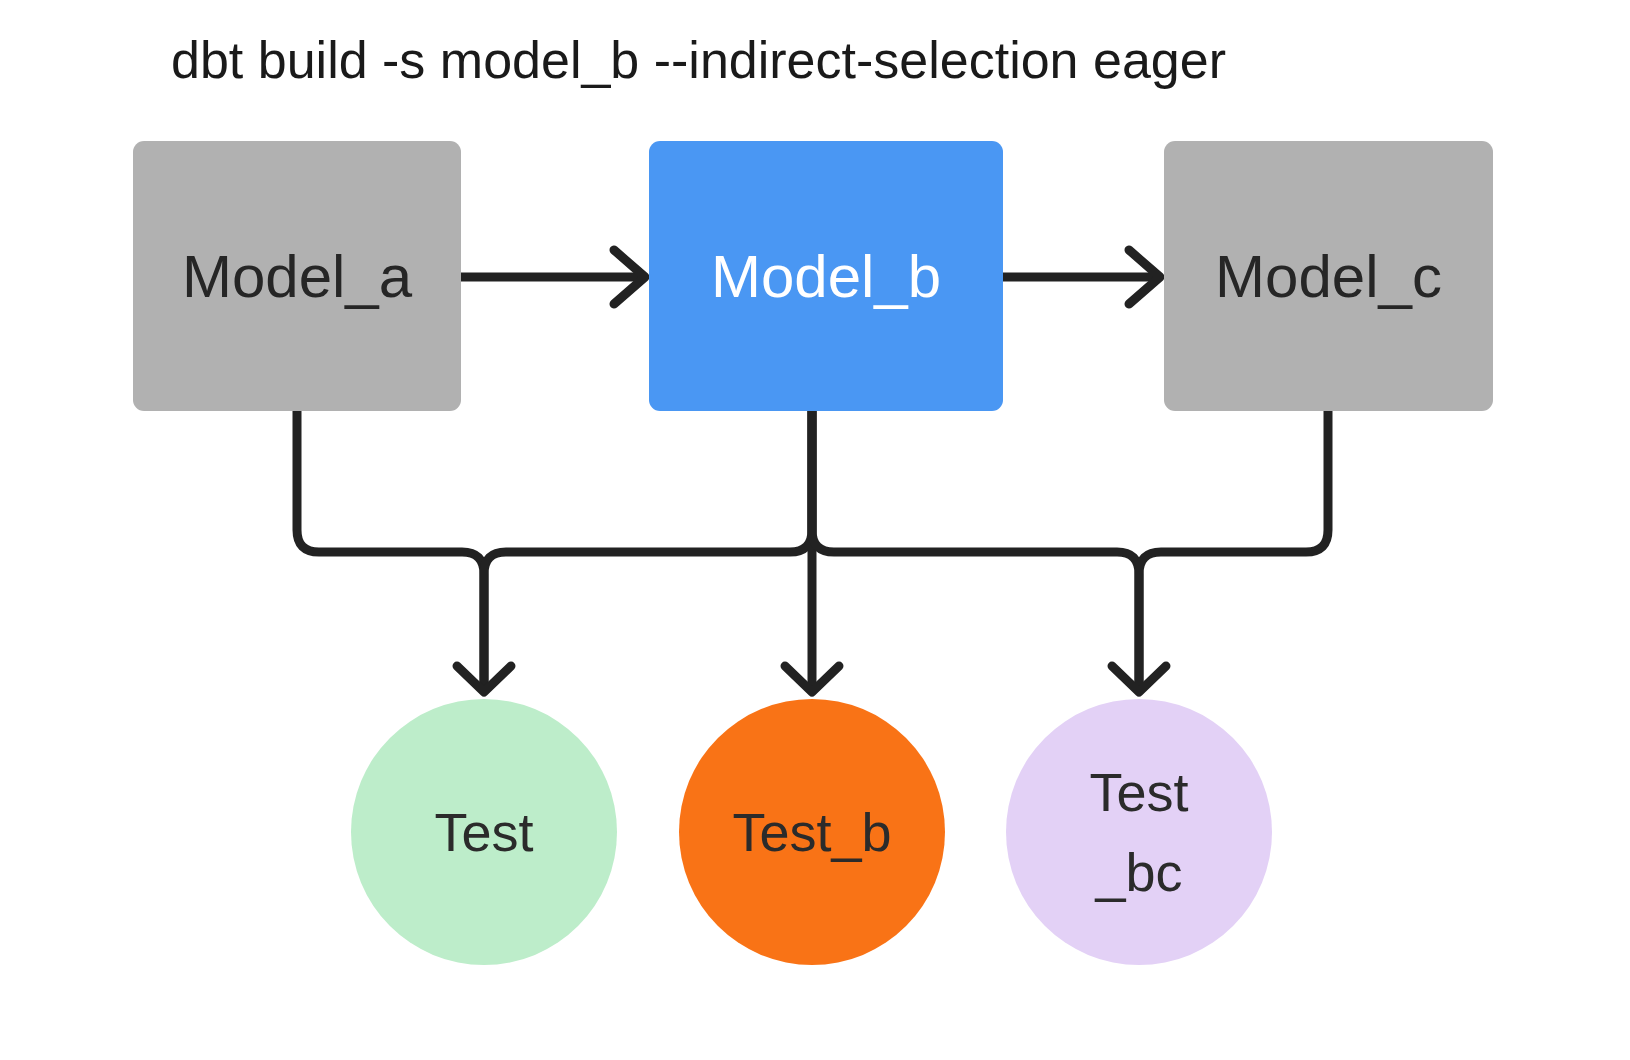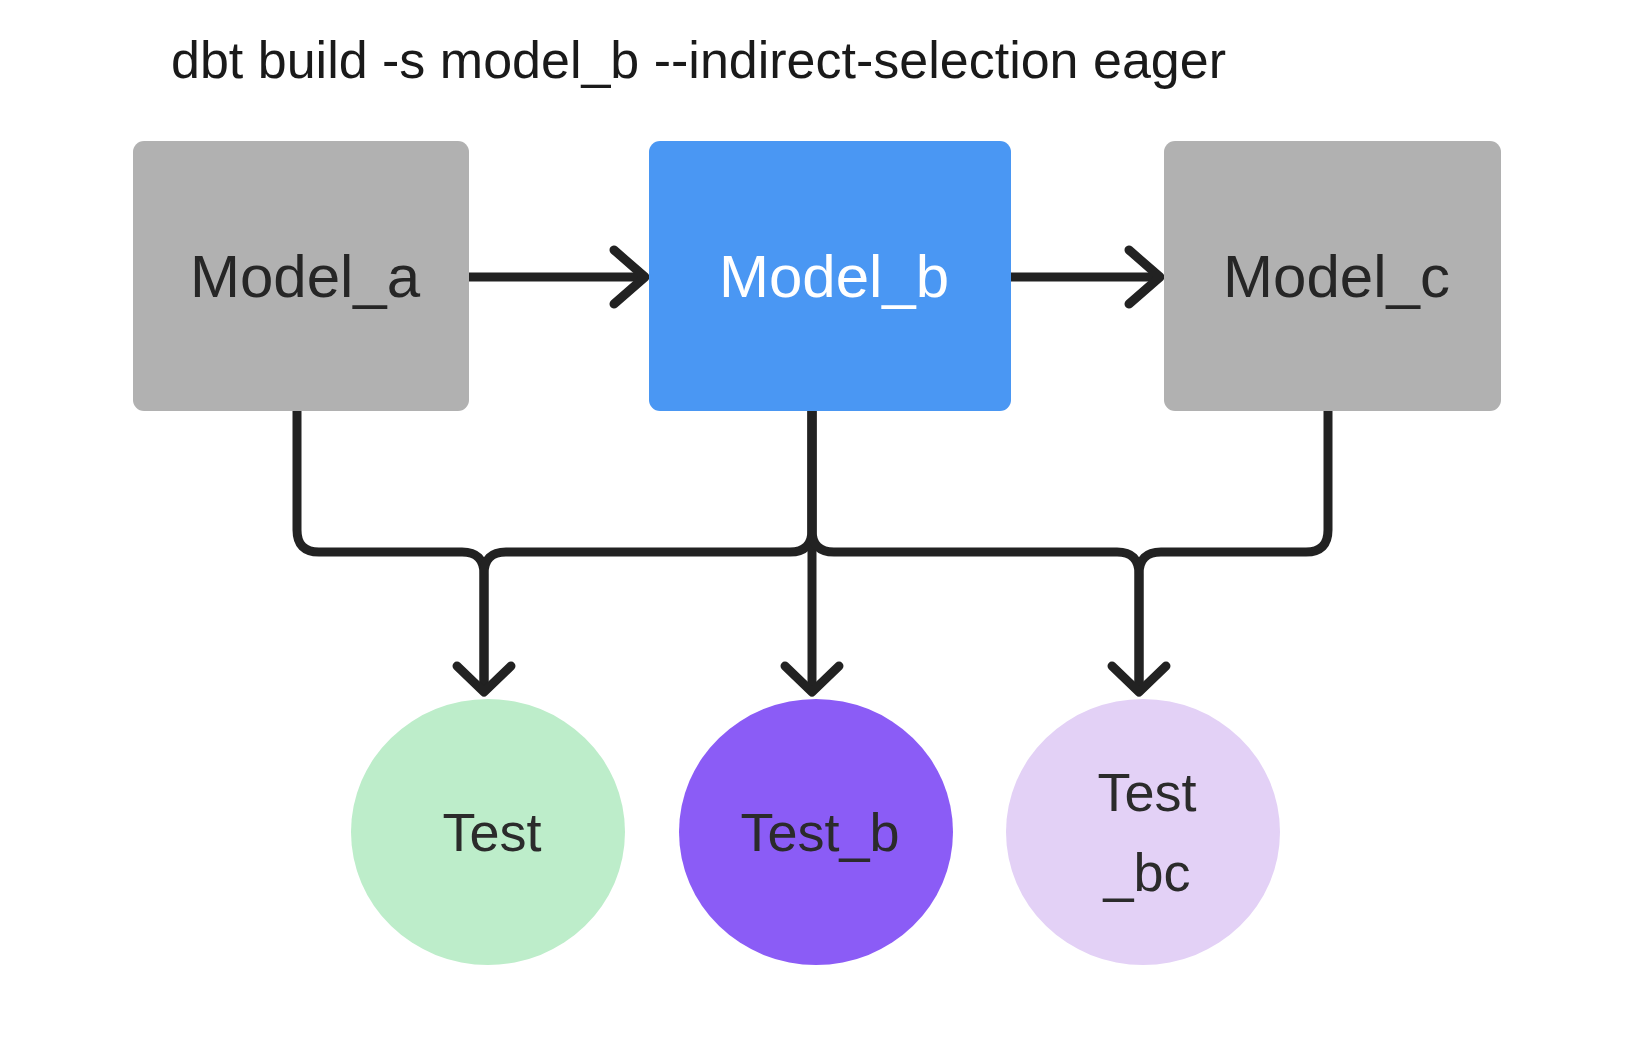--- a/index.html
+++ b/index.html
@@ -19,21 +19,20 @@
     color:#1a1a1a;
     white-space:nowrap;
   }
   .edge-layer{
     position:absolute;left:0;top:0;
   }
   .node{
     position:absolute;
     display:flex;align-items:center;justify-content:center;
     text-align:center;
-    padding-left:8px;
   }
   .model-box{
     top:141px;width:328px;height:270px;
     border-radius:11px;
     font-size:60px;font-weight:500;
     color:#262626;
   }
   .model-selected{color:#ffffff;}
   .test-circle{
     top:699px;width:266px;height:266px;
@@ -99,21 +98,21 @@
   </div>
 
   <div class="node model-box" style="left: 1153px; width: 329px; background-color: rgb(177, 177, 177);">
     <span>Model_c</span>
   </div>
 
   <div class="node test-circle" style="left: 340px; background-color: rgb(189, 237, 202);">
     <span>Test</span>
   </div>
 
-  <div class="node test-circle" style="left: 668px; background-color: #8b5cf6;">
+  <div class="node test-circle" style="left: 668px; background-color: #f97316;">
     <span>Test_b</span>
     <span></span>
   </div>
 
   <div class="node test-circle" style="left: 995px; background-color: rgb(227, 209, 246);">
     <span>Test</span>
     <span>_bc</span>
   </div>
 
 </div>

